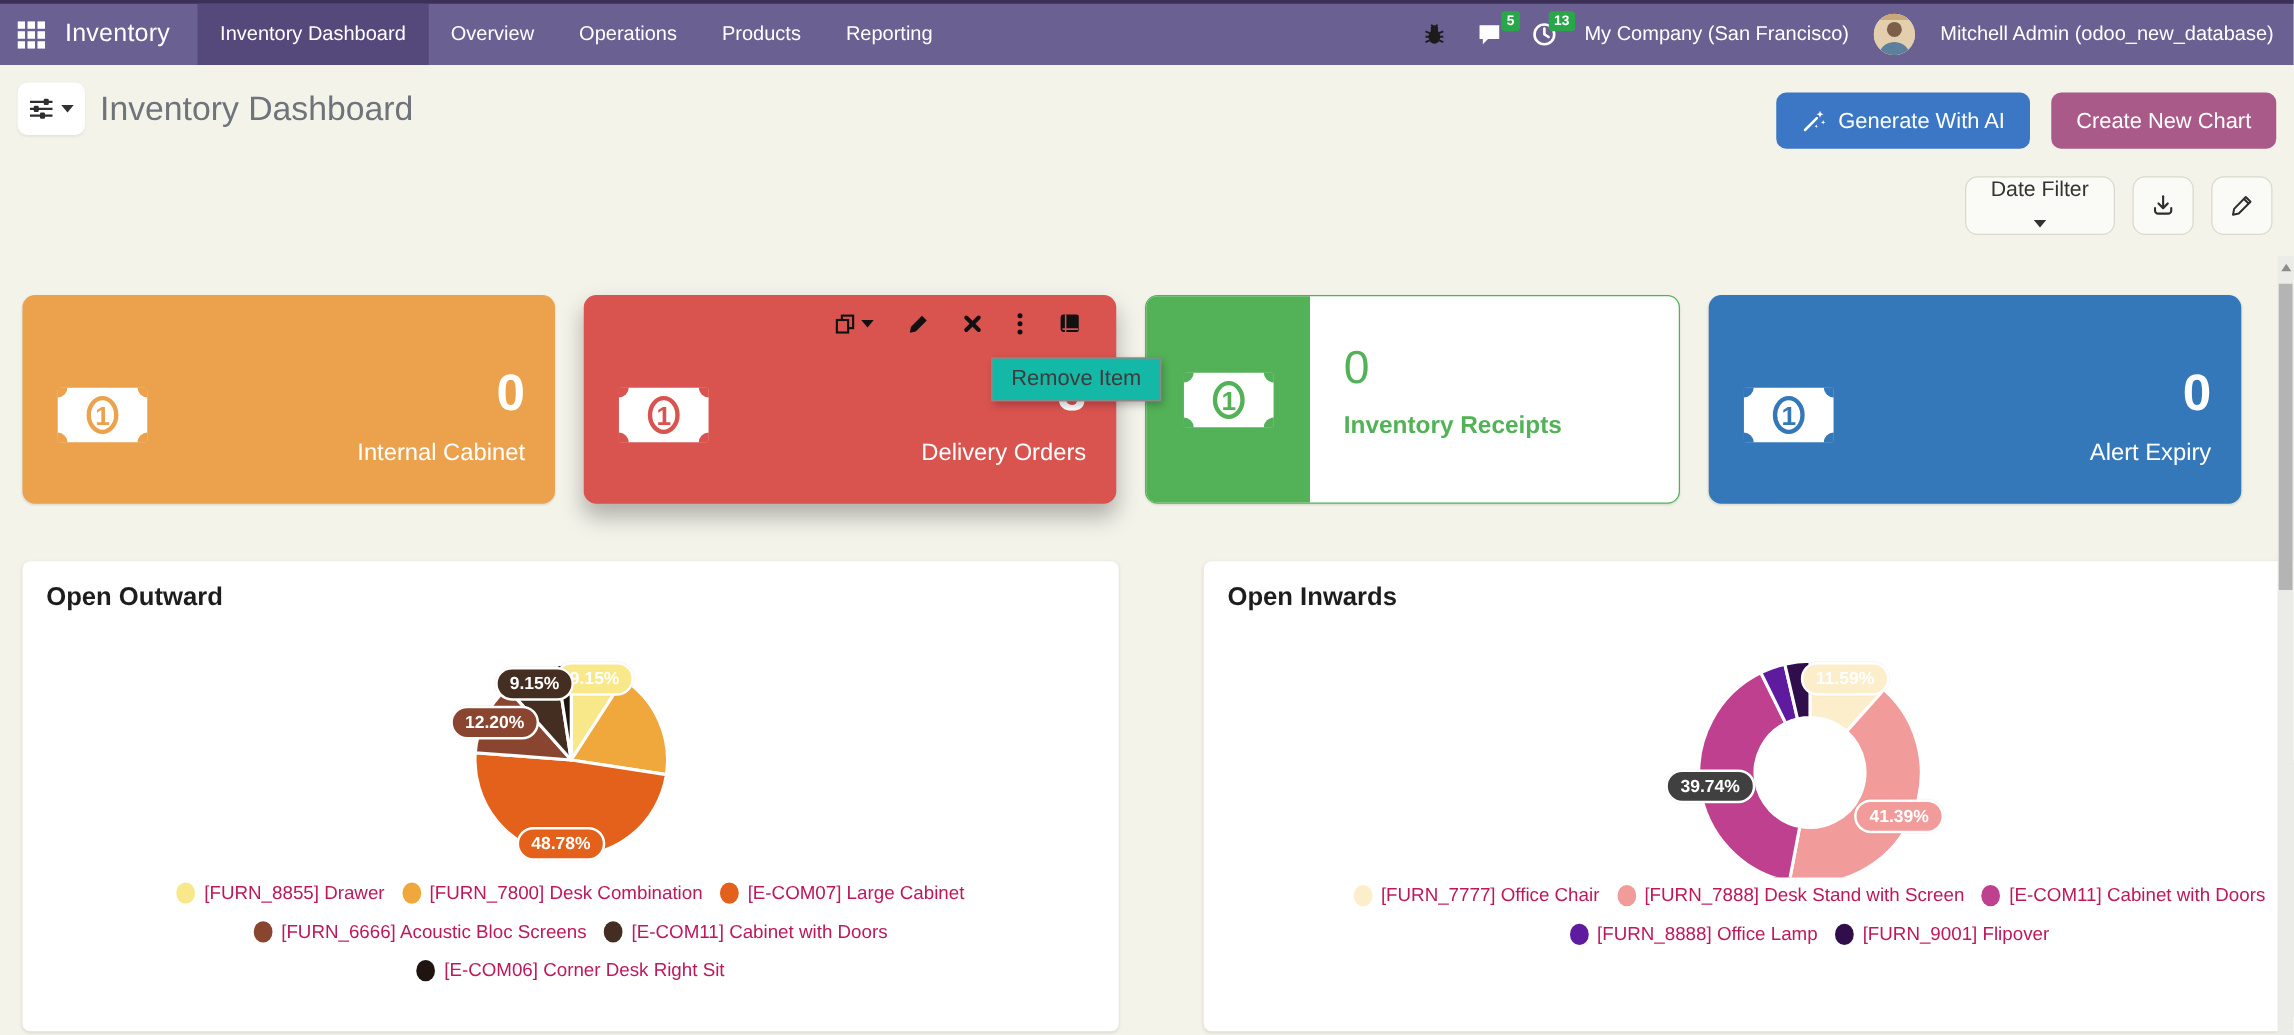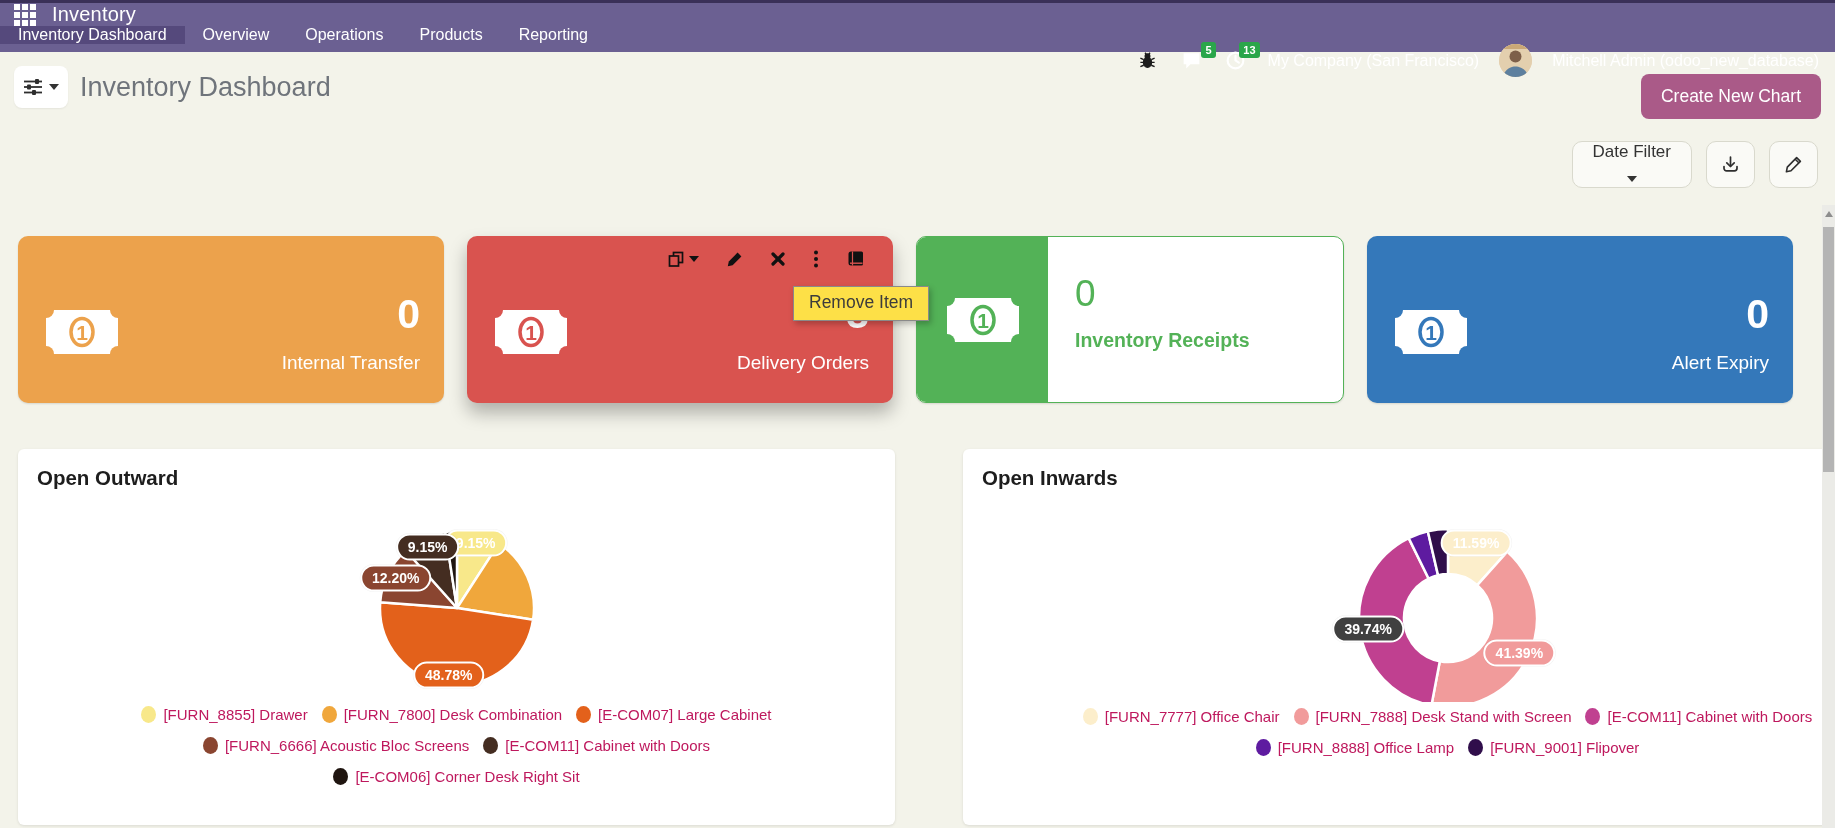--- a/index.html
+++ b/index.html
@@ -1,21 +1,21 @@
 <!DOCTYPE html>
 <html><head>
 <meta charset="utf-8">
 <style>
   * { margin:0; padding:0; box-sizing:border-box; }
   html,body { width:1835px; height:828px; overflow:hidden; }
   body { font-family:"Liberation Sans", sans-serif; background:#f3f3ea; position:relative; }
 
   
   .navbar { position:absolute; top:0; left:0; right:0; height:52px; background:#6b6092;
-            border-top:3px solid #3a3058; display:flex; align-items:stretch; color:#fff; z-index:30;flex-direction:column; }
+            border-top:3px solid #3a3058; display:flex; align-items:stretch; color:#fff; z-index:30; }
   .nav-left { display:flex; align-items:center; padding-left:14px; }
   .apps-icon { width:22px; height:22px; margin-right:16px; cursor:pointer; }
   .app-name { font-size:20px; letter-spacing:.2px; margin-right:22px; cursor:pointer; }
   .nav-menu { display:flex; align-items:stretch; }
   .nav-item { display:flex; align-items:center; padding:0 18px; font-size:16px; cursor:pointer; white-space:nowrap; }
   .nav-item.active { background:#55497c; }
   .nav-right { margin-left:auto; display:flex; align-items:center; gap:20px; padding-right:16px; }
   .sys-icon { position:relative; width:24px; height:24px; display:flex; align-items:center; justify-content:center; cursor:pointer; }
   .badge { position:absolute; top:-7px; right:-12px; background:#2aa64a; color:#fff; font-size:11px; font-weight:bold;
            padding:1px 4px; border-radius:3px; line-height:1.3; }
@@ -53,21 +53,21 @@
   .kpi-card.split { background:#fff; border:1px solid var(--card-color); color:var(--card-color); }
   .split-left { position:absolute; left:0; top:0; bottom:0; width:131px; background:var(--card-color);
                 border-radius:9px 0 0 9px; }
   .split-left .kpi-icon { left:30px; top:61px; }
   .split-meta { position:absolute; left:158px; top:38px; text-align:left; }
   .split-value { font-size:37px; line-height:1; color:var(--card-color); }
   .split-label { font-size:19.5px; font-weight:bold; margin-top:17px; color:var(--card-color); }
   
   .card-toolbar { position:absolute; top:14px; right:28px; display:flex; align-items:center; gap:27px; z-index:5; }
   .card-toolbar .t-icon { display:flex; align-items:center; gap:4px; cursor:pointer; }
-  .tooltip { position:absolute; left:326px; top:50px; z-index:40; background:#fde047; color:#3c3c3c; font-size:17.5px;
+  .tooltip { position:absolute; left:326px; top:50px; z-index:40; background:#14b8a6; color:#3c3c3c; font-size:17.5px;
              padding:5px 15px 7px; border:1px solid #8a8a8a; box-shadow:2px 3px 6px rgba(0,0,0,.25); white-space:nowrap; }
 
   
   .panels-row { position:absolute; top:449px; left:18px; display:flex; gap:24px; }
   .panel { background:#fff; border-radius:6px; box-shadow:0 1px 3px rgba(0,0,0,.10); height:376px; overflow:hidden; }
   .panel-1 { width:877px; }
   .panel-2 { width:969px;margin-left:44px; }
   .panel-title { font-size:20.5px; font-weight:bold; color:#1d1d1d; padding:17px 0 0 19px; }
   .chart-canvas { position:relative; width:760px; margin:0 auto; height:210px; }
   .chart-canvas svg { position:absolute; left:0; top:0; }
@@ -162,20 +162,33 @@
       <rect x="12" y="1" width="4" height="5" rx="1"></rect>
         <rect x="4" y="6.5" width="4" height="5" rx="1"></rect>
         <rect x="9" y="12" width="4" height="5" rx="1"></rect>
     </g>
   </svg>
   <span class="caret"></span>
 </div>
 <div class="page-title">Inventory Dashboard</div>
 
 <div class="header-buttons">
+  <button class="btn btn-ai">
+    <svg width="20" height="20" viewBox="0 0 20 20">
+      <g stroke="#fff" stroke-width="2" stroke-linecap="round">
+        <line x1="3" y1="17" x2="12.5" y2="7.5"></line>
+      </g>
+      <g fill="#fff">
+        <path d="M15 1.5l.8 2 2 .8-2 .8-.8 2-.8-2-2-.8 2-.8z"></path>
+        <path d="M17.5 9l.5 1.3 1.3.5-1.3.5-.5 1.3-.5-1.3-1.3-.5 1.3-.5z"></path>
+        <path d="M12 12.5l.4 1 1 .4-1 .4-.4 1-.4-1-1-.4 1-.4z"></path>
+      </g>
+    </svg>
+    <span>Generate With AI</span>
+  </button>
   <button class="btn btn-chart">
     <span>Create New Chart</span>
   </button>
 </div>
 
 <div class="tool-row">
   <div class="date-filter">
     <span>Date Filter</span>
     <span class="caret"></span>
   </div>
@@ -207,21 +220,21 @@
         <circle cx="0" cy="0" r="8"></circle>
           <circle cx="72" cy="0" r="8"></circle>
           <circle cx="0" cy="44" r="8"></circle>
           <circle cx="72" cy="44" r="8"></circle>
       </g>
       <ellipse cx="36" cy="22" rx="11" ry="13.5" fill="#fff" stroke="var(--card-color)" stroke-width="3.5"></ellipse>
       <text x="36" y="30" text-anchor="middle" font-family="Liberation Sans, sans-serif" font-size="21" font-weight="bold" fill="var(--card-color)">1</text>
     </svg>
     <div class="kpi-meta">
       <div class="kpi-value">0</div>
-      <div class="kpi-label">Internal Transfer</div>
+      <div class="kpi-label">Internal Cabinet</div>
     </div>
   </div>
 
   <div class="kpi-card raised" style="--card-color: #d9534f;">
     <div class="card-toolbar">
       <span class="t-icon">
         <svg width="18" height="18" viewBox="0 0 18 18">
           <g fill="none" stroke="#111" stroke-width="1.7">
             <rect x="6.5" y="2.5" width="9" height="10"></rect>
               <rect x="2.5" y="6" width="9" height="10" fill="#d9534f"></rect>

